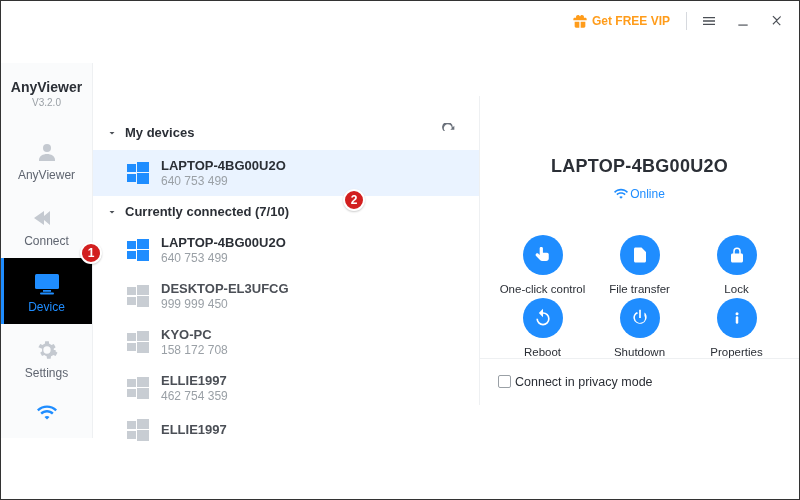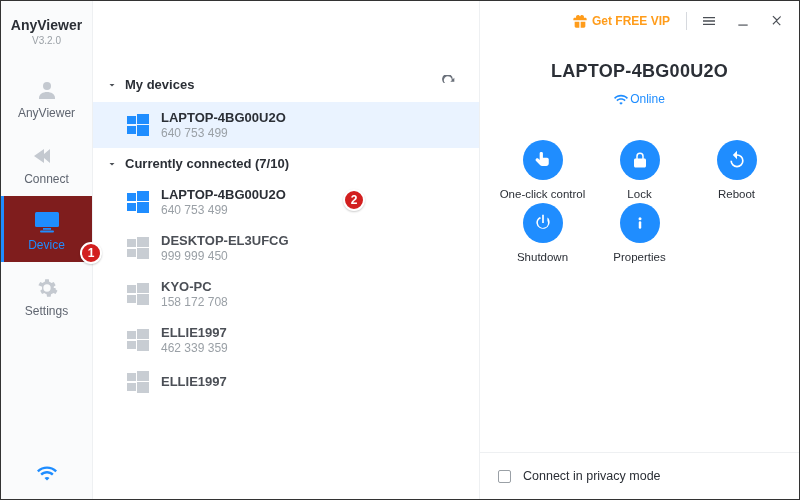--- a/index.html
+++ b/index.html
@@ -1,24 +1,24 @@
 <!DOCTYPE html>
 <html><head>
 <meta charset="utf-8">
 <style>
 * { margin: 0; padding: 0; box-sizing: border-box; font-family: -apple-system, BlinkMacSystemFont, "Segoe UI", Arial, sans-serif; }
 body { width: 800px; height: 500px; overflow: hidden; background: #fff; border: 1px solid #333; position: relative; }
-.app { display: flex; height: 100%; }
+.app { display: flex; height: 100%; align-items: center; }
 .sidebar { width: 92px; background: #fafbfc; border-right: 1px solid #eef0f2; display: flex; flex-direction: column; align-items: center; padding-top: 10px; }
 .brand { text-align: center; padding: 6px 0 18px; }
 .brand-name { font-weight: 700; font-size: 14px; color: #2b2f36; }
 .brand-ver { font-size: 10px; color: #9aa0a6; margin-top: 2px; }
 .nav-item { width: 100%; text-align: center; padding: 14px 0 10px; cursor: pointer; position: relative; }
 .nav-item .label { font-size: 12px; color: #5f6570; margin-top: 4px; }
-.nav-item.active { background: #7f1d1d; }
+.nav-item.active { background: #000000; }
 .nav-item.active::before { content: ""; position: absolute; left: 0; top: 0; bottom: 0; width: 3px; background: #1f8dff; }
 .nav-item.active .label { color: #1f8dff; }
 .nav-icon { width: 28px; height: 24px; margin: 0 auto; display: flex; align-items: center; justify-content: center; }
 .sidebar-bottom { margin-top: auto; padding: 14px 0; width: 100%; text-align: center; }
 
 .center { flex: 1; display: flex; flex-direction: column; padding: 68px 0 0 0; overflow: hidden; }
 .section-hdr { display: flex; align-items: center; padding: 6px 22px 6px 10px; font-size: 13px; font-weight: 700; color: #2b2f36; }
 .chev { width: 18px; display: inline-flex; justify-content: center; margin-right: 4px; color: #4b4f56; }
 .refresh { margin-left: auto; color: #6a707a; cursor: pointer; }
 .dev-list { padding: 2px 0; }
@@ -39,21 +39,21 @@
 
 .right-inner { padding: 56px 18px 0; display: flex; flex-direction: column; align-items: center; }
 .dev-title { font-size: 18px; font-weight: 700; color: #2b2f36; letter-spacing: 0.3px; }
 .status { display: flex; align-items: center; gap: 2px; color: #1f8dff; font-size: 12px; margin-top: 10px; }
 .status svg path { fill: #1f8dff; }
 .action-grid { display: grid; grid-template-columns: repeat(3, 1fr); gap: 3px 8px; margin-top: 34px; width: 100%; }
 .action { display: flex; flex-direction: column; align-items: center; gap: 8px; cursor: pointer; }
 .action .circ { width: 40px; height: 40px; border-radius: 50%; background: #1f8dff; display: flex; align-items: center; justify-content: center; }
 .action .circ svg { fill: #fff; }
 .action .albl { font-size: 11.5px; color: #2b2f36; text-align: center; }
-.priv-row { border-top: 1px solid #eef0f2; margin-top: auto; padding: 16px 18px; display: flex; align-items: center; gap: 12px; }
+.priv-row { border-top: 1px solid #eef0f2; margin-top: auto; padding: 16px 18px; display: flex; align-items: center; gap: 4px; }
 .priv-row .cb { width: 13px; height: 13px; border: 1.4px solid #9aa0a6; border-radius: 2px; }
 .priv-row .plbl { font-size: 12.5px; color: #2b2f36; }
 
 .badge { position: absolute; width: 22px; height: 22px; border-radius: 50%; background: #d21f1f; border: 2px solid #fff; color: #fff; font-size: 12px; font-weight: 700; display: flex; align-items: center; justify-content: center; box-shadow: 0 1px 2px rgba(0,0,0,.2); }
 </style>
 </head>
 <body>
 
 <div class="topbar">
   <div class="vip">
@@ -212,21 +212,21 @@
         <span class="win-icon">
             <svg width="22" height="22" viewBox="0 0 22 22">
               <rect x="0" y="2" width="9" height="8"></rect>
               <rect x="10" y="0" width="12" height="10"></rect>
               <rect x="0" y="12" width="9" height="8"></rect>
               <rect x="10" y="11" width="12" height="11"></rect>
             </svg>
           </span>
         <div class="dev-text">
             <div class="t">ELLIE1997</div>
-            <div class="id">462 339 359</div>
+            <div class="id">462 754 359</div>
           </div>
       </div>
       <div class="dev-item dimmed">
         <span class="win-icon">
             <svg width="22" height="22" viewBox="0 0 22 22">
               <rect x="0" y="2" width="9" height="8"></rect>
               <rect x="10" y="0" width="12" height="10"></rect>
               <rect x="0" y="12" width="9" height="8"></rect>
               <rect x="10" y="11" width="12" height="11"></rect>
             </svg>
@@ -253,20 +253,28 @@
             <div class="circ">
               <svg width="20" height="20" viewBox="0 0 24 24">
                 <path d="M10 2c-1 0-2 .9-2 2v8l-1.5-1.5c-.8-.8-2-.8-2.8 0s-.8 2 0 2.8l5 5c.6.6 1.4.9 2.2.9h5c1.7 0 3-1.3 3-3v-5c0-1.1-.9-2-2-2h-5V4c0-1.1-.9-2-2-2z"></path>
               </svg>
             </div>
             <div class="albl">One-click control</div>
           </div>
         <div class="action">
             <div class="circ">
               <svg width="18" height="20" viewBox="0 0 24 24">
+                <path d="M6 2h8l6 6v12c0 1.1-.9 2-2 2H6c-1.1 0-2-.9-2-2V4c0-1.1.9-2 2-2zm2 9h8v2H8v-2zm0 4h8v2H8v-2z"></path>
+              </svg>
+            </div>
+            <div class="albl">File transfer</div>
+          </div>
+        <div class="action">
+            <div class="circ">
+              <svg width="18" height="20" viewBox="0 0 24 24">
                 <path d="M12 2a5 5 0 00-5 5v3H6c-1.1 0-2 .9-2 2v8c0 1.1.9 2 2 2h12c1.1 0 2-.9 2-2v-8c0-1.1-.9-2-2-2h-1V7a5 5 0 00-5-5zm-3 8V7a3 3 0 016 0v3H9z"></path>
               </svg>
             </div>
             <div class="albl">Lock</div>
           </div>
         <div class="action">
             <div class="circ">
               <svg width="20" height="20" viewBox="0 0 24 24">
                 <path d="M12 4V1L7 6l5 5V7a6 6 0 11-6 6H4a8 8 0 108-8z"></path>
               </svg>

